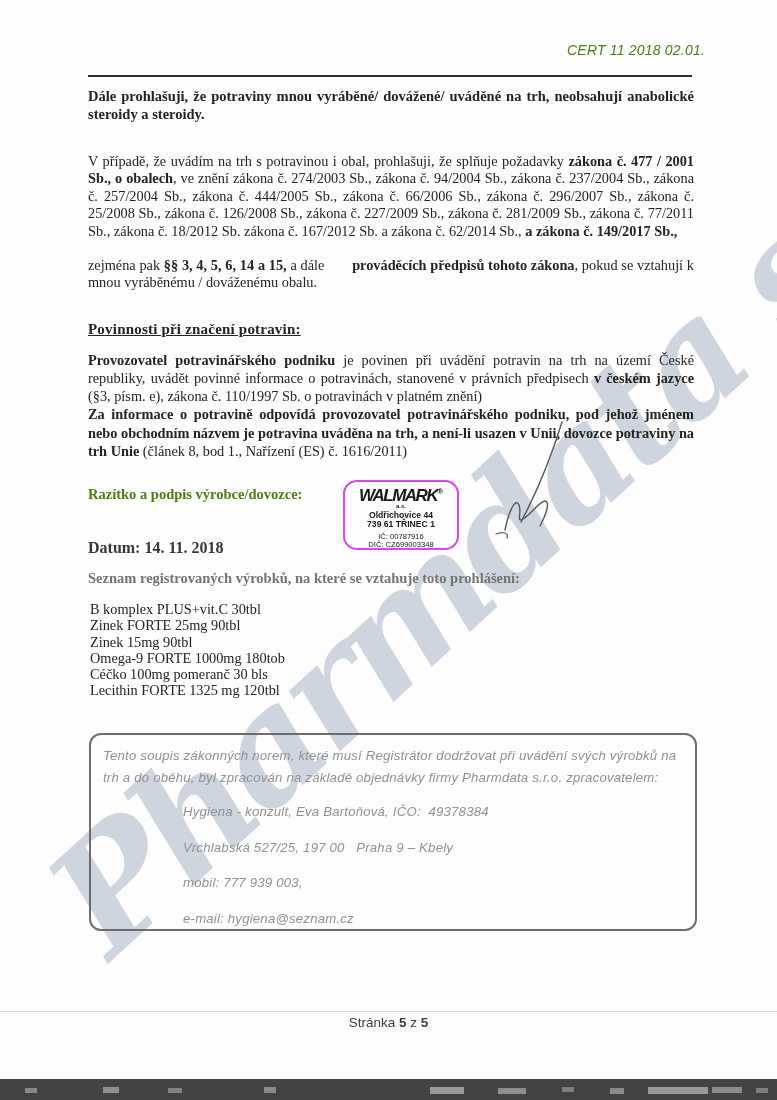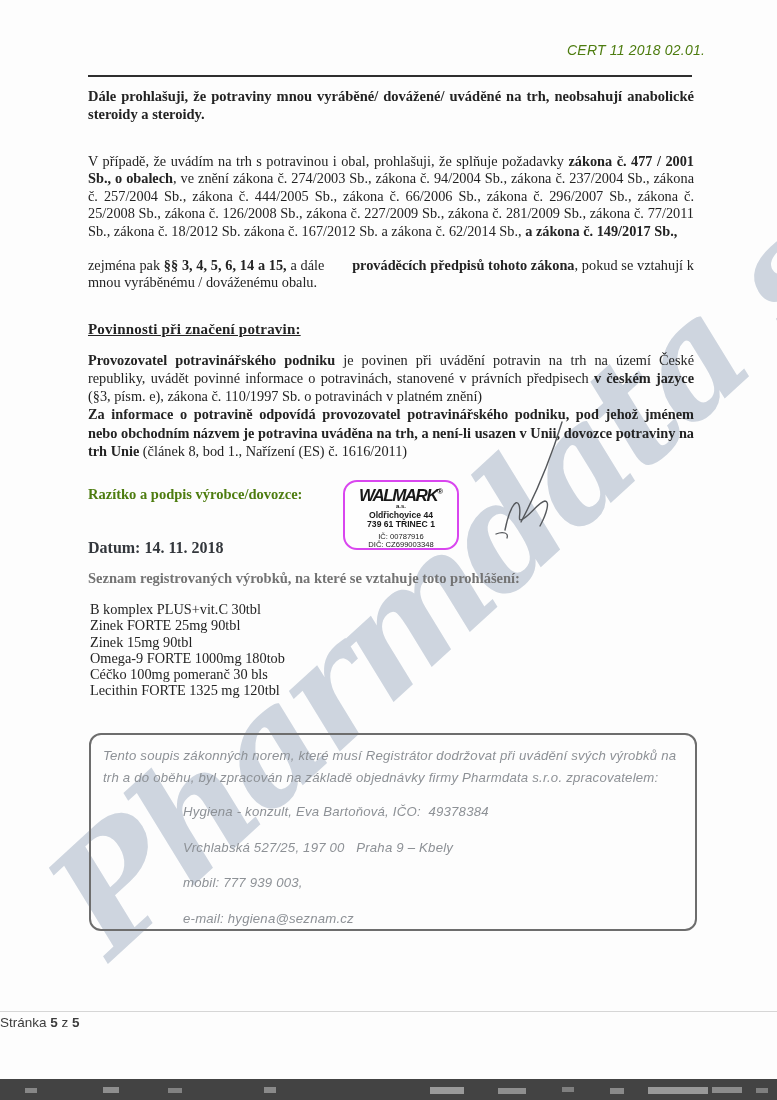--- a/index.html
+++ b/index.html
@@ -59,21 +59,21 @@
     border:2px solid #6d6d6d;border-radius:12px;
     font-family:"Liberation Sans","DejaVu Sans",sans-serif;
     font-style:italic;color:#8d9196;font-size:13.2px;
     padding:10px 12px 0 12px;box-sizing:border-box;
   }
   .registrar-intro{line-height:22px;margin-bottom:13px;letter-spacing:.2px;}
   .reg-line{margin-left:80px;margin-bottom:16.5px;line-height:19px;letter-spacing:.2px;}
   
   .footer-divider{position:absolute;left:0;right:0;top:1011px;border-top:1px solid #d6d6d6;}
   .page-number{
-    position:absolute;left:0;right:0;top:1015px;text-align:left;
+    position:absolute;left:0;right:0;top:1015px;text-align:center;
     font-family:"Liberation Sans","DejaVu Sans",sans-serif;font-size:13.5px;color:#3c3c3c;
   }
   
   .scan-edge{
     position:absolute;left:0;right:0;bottom:0;height:21px;z-index:2;
     background-color:#434343;
     background-image:
       linear-gradient(#878787,#878787),linear-gradient(#8f8f8f,#8f8f8f),
       linear-gradient(#828282,#828282),linear-gradient(#8a8a8a,#8a8a8a),
       linear-gradient(#9a9a9a,#9a9a9a),linear-gradient(#8f8f8f,#8f8f8f),

